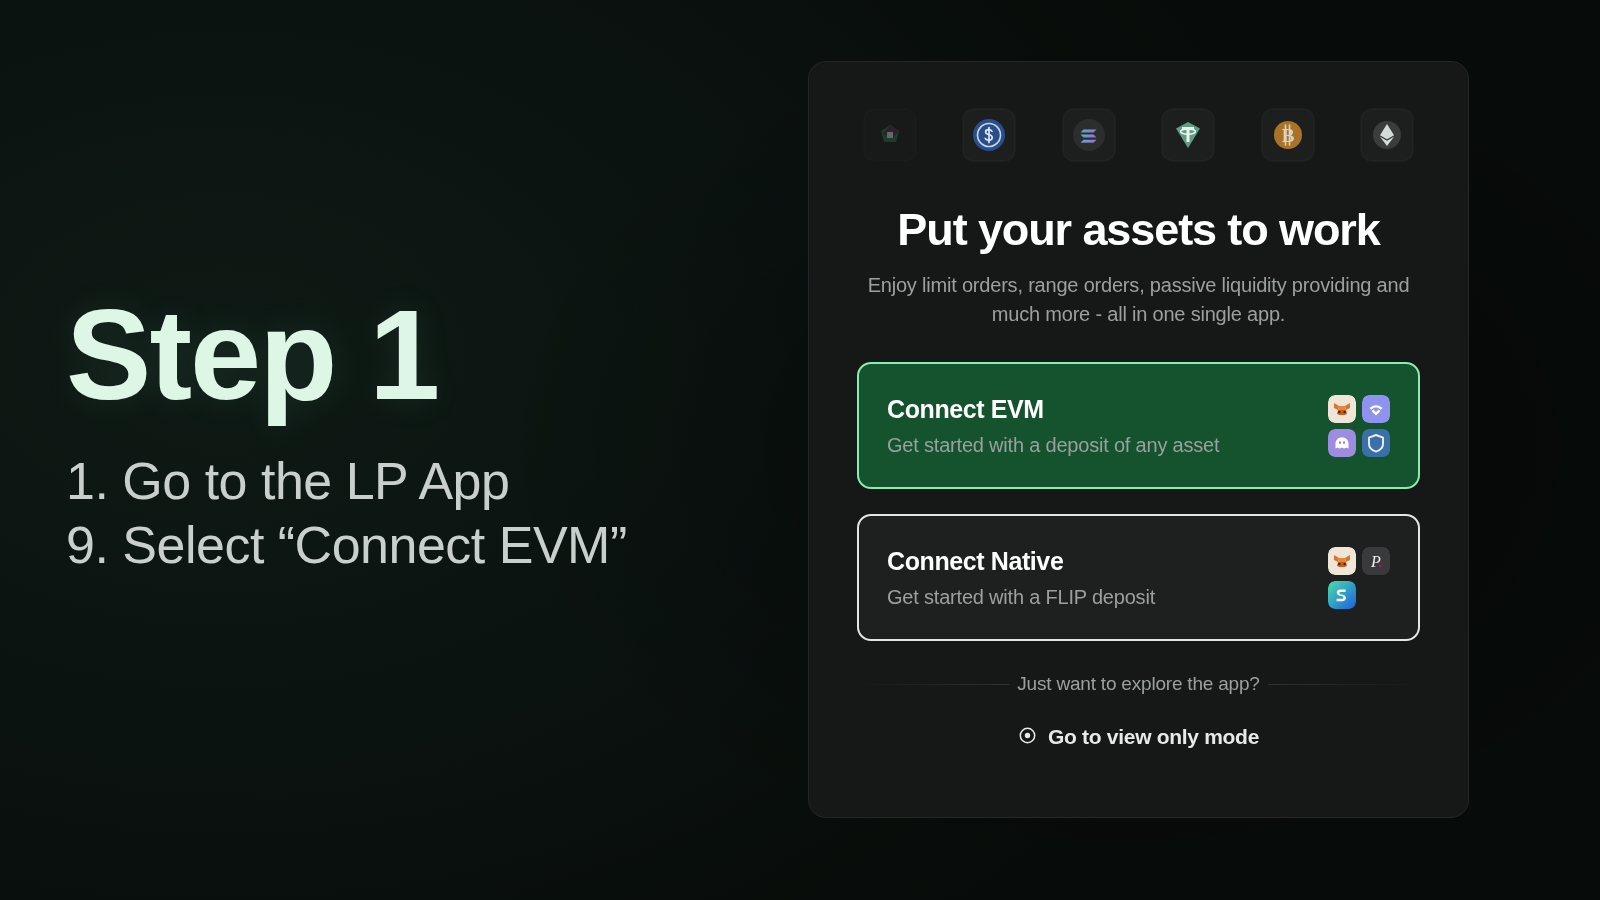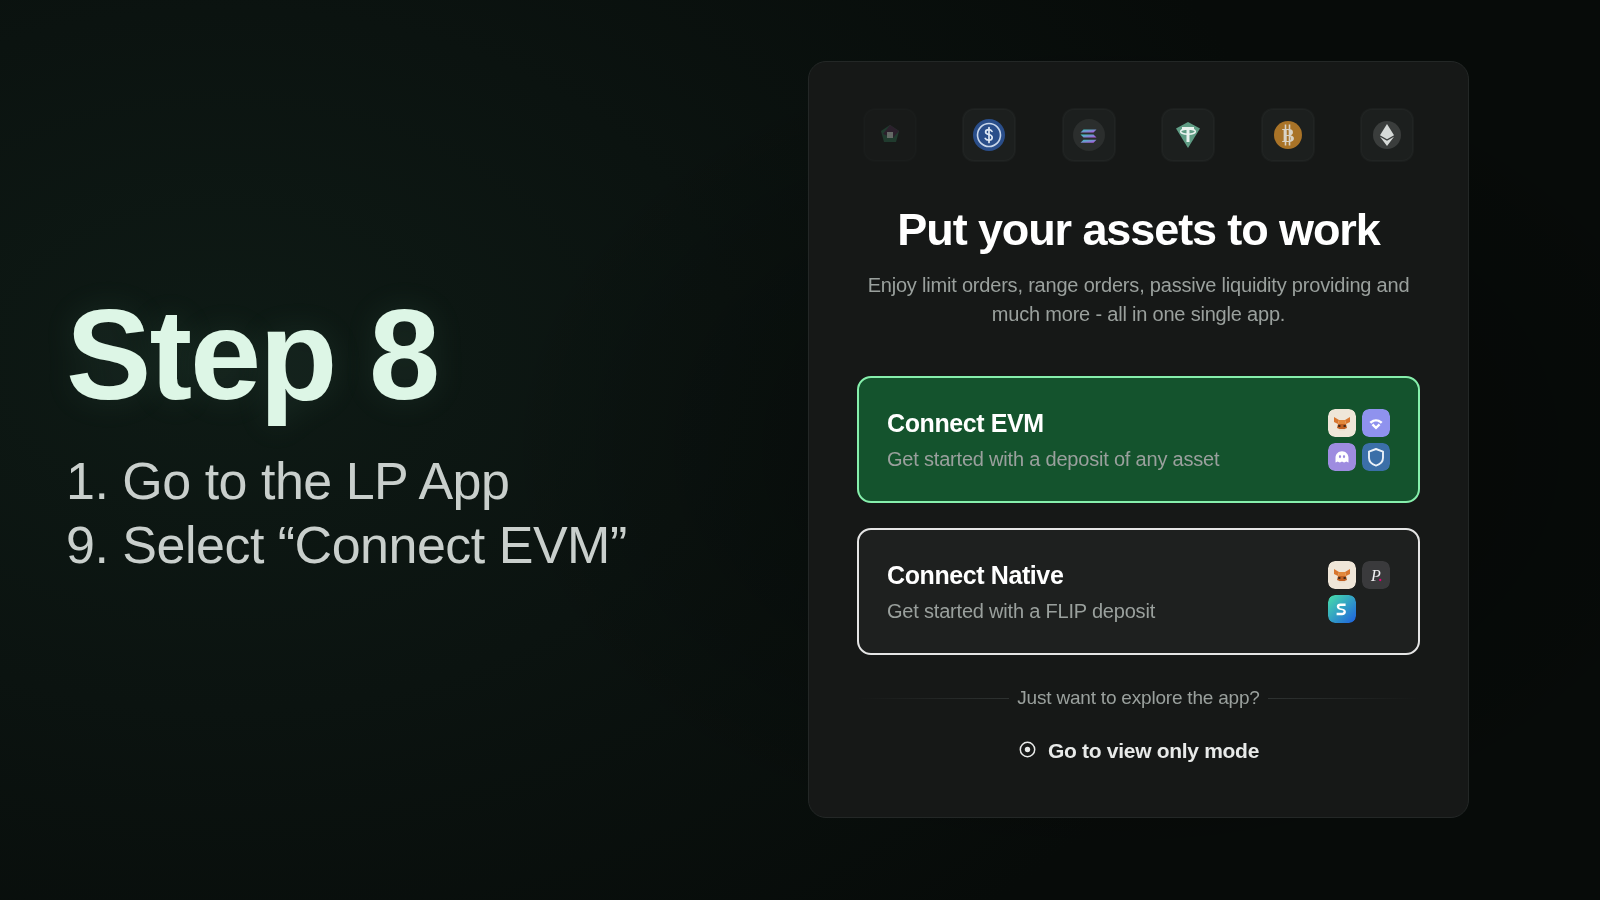--- a/index.html
+++ b/index.html
@@ -90,21 +90,21 @@
     line-height: 1.05;
     margin-bottom: 18px;
   }
   .subhead {
     text-align: center;
     font-size: 20px;
     line-height: 1.42;
     color: #9aa09d;
     letter-spacing: -0.2px;
     max-width: 560px;
-    margin: 0 auto 48px;
+    margin: 0 auto 34px;
   }
 
   .option {
     position: relative;
     border-radius: 14px;
     padding: 28px 28px;
     min-height: 127px;
     display: flex;
     align-items: center;
     justify-content: space-between;
@@ -177,21 +177,21 @@
     color: #e8eae9;
     letter-spacing: -0.3px;
   }
 </style>
 </head>
 <body>
 
 <div id="root">
 
   <div class="left">
-    <div class="step-title">Step 8</div>
+    <div class="step-title">Step 1</div>
     <ul class="steps">
       <li>1. Go to the LP App</li>
       <li>9. Select “Connect EVM”</li>
     </ul>
   </div>
 
   <div class="panel">
 
     <div class="tokens">
 

